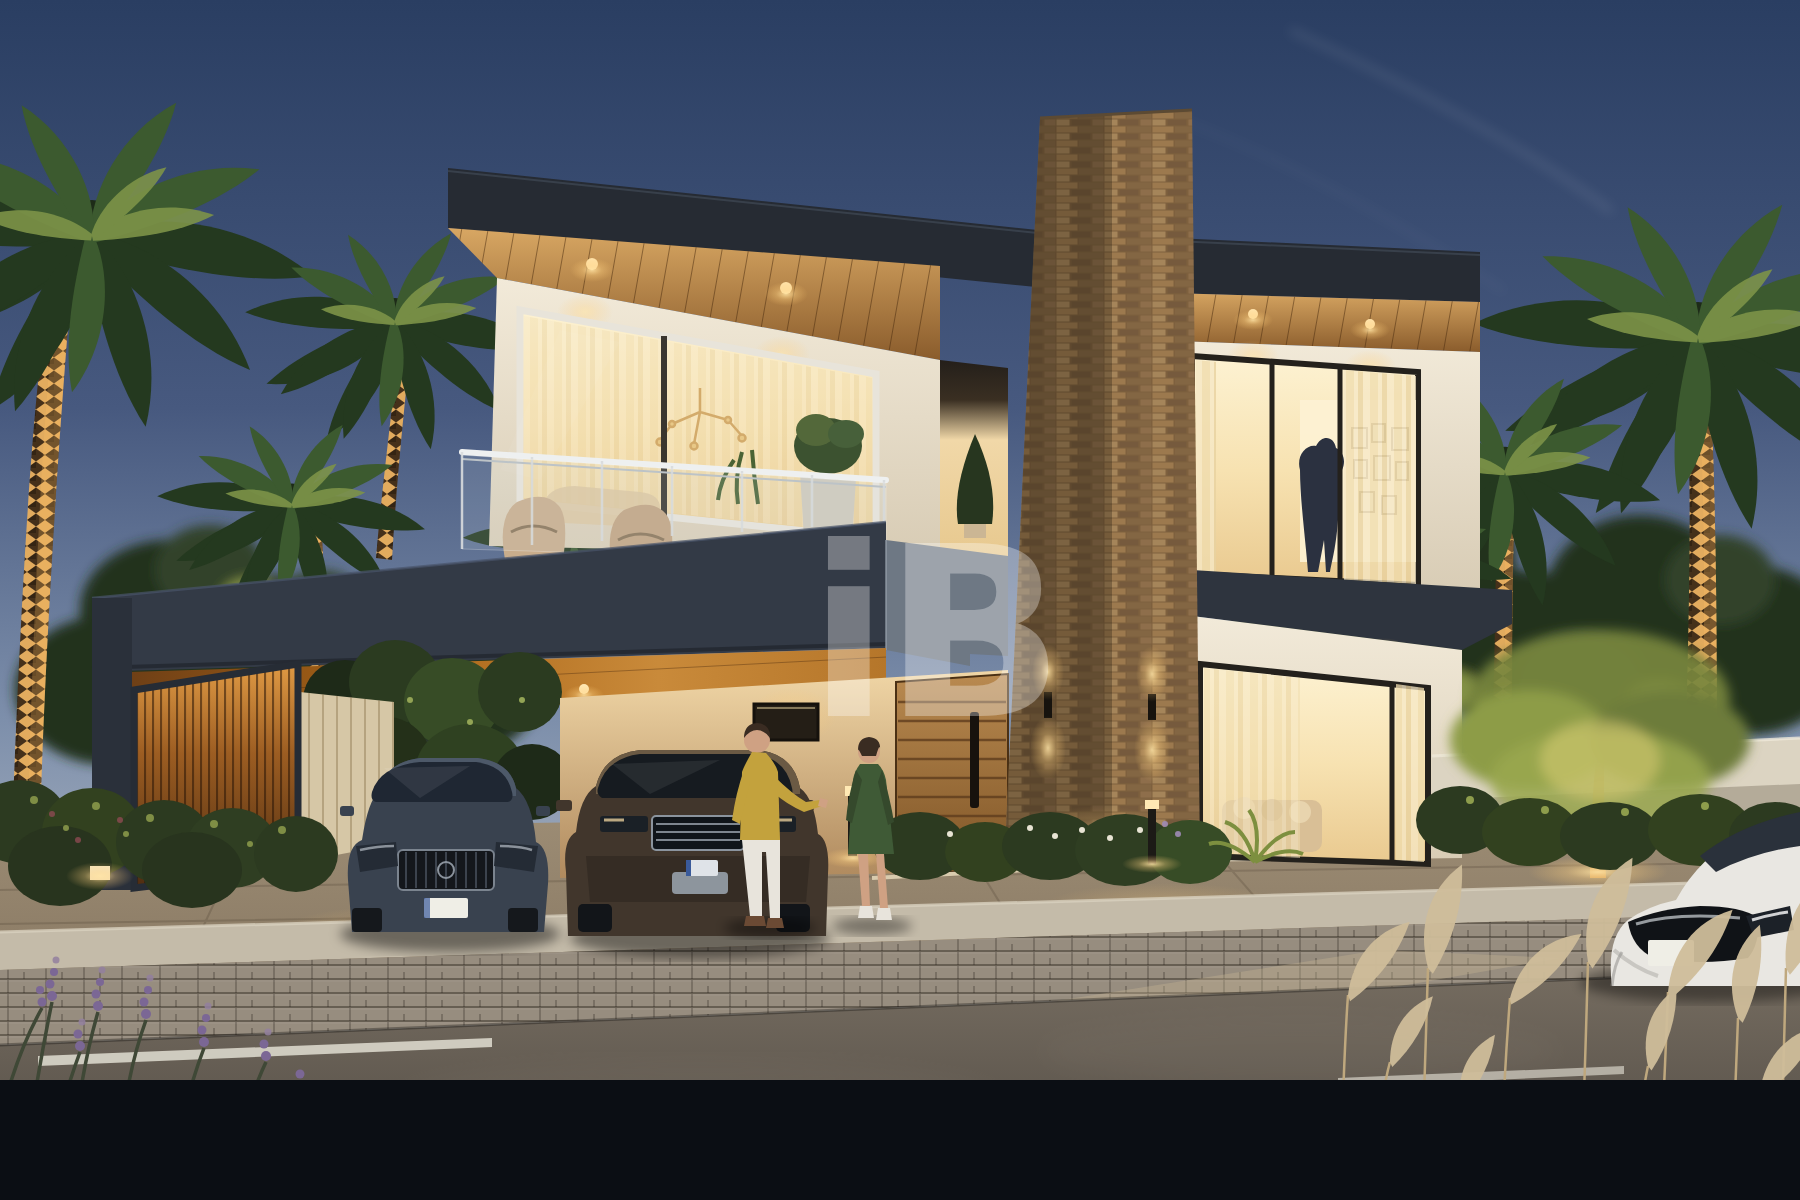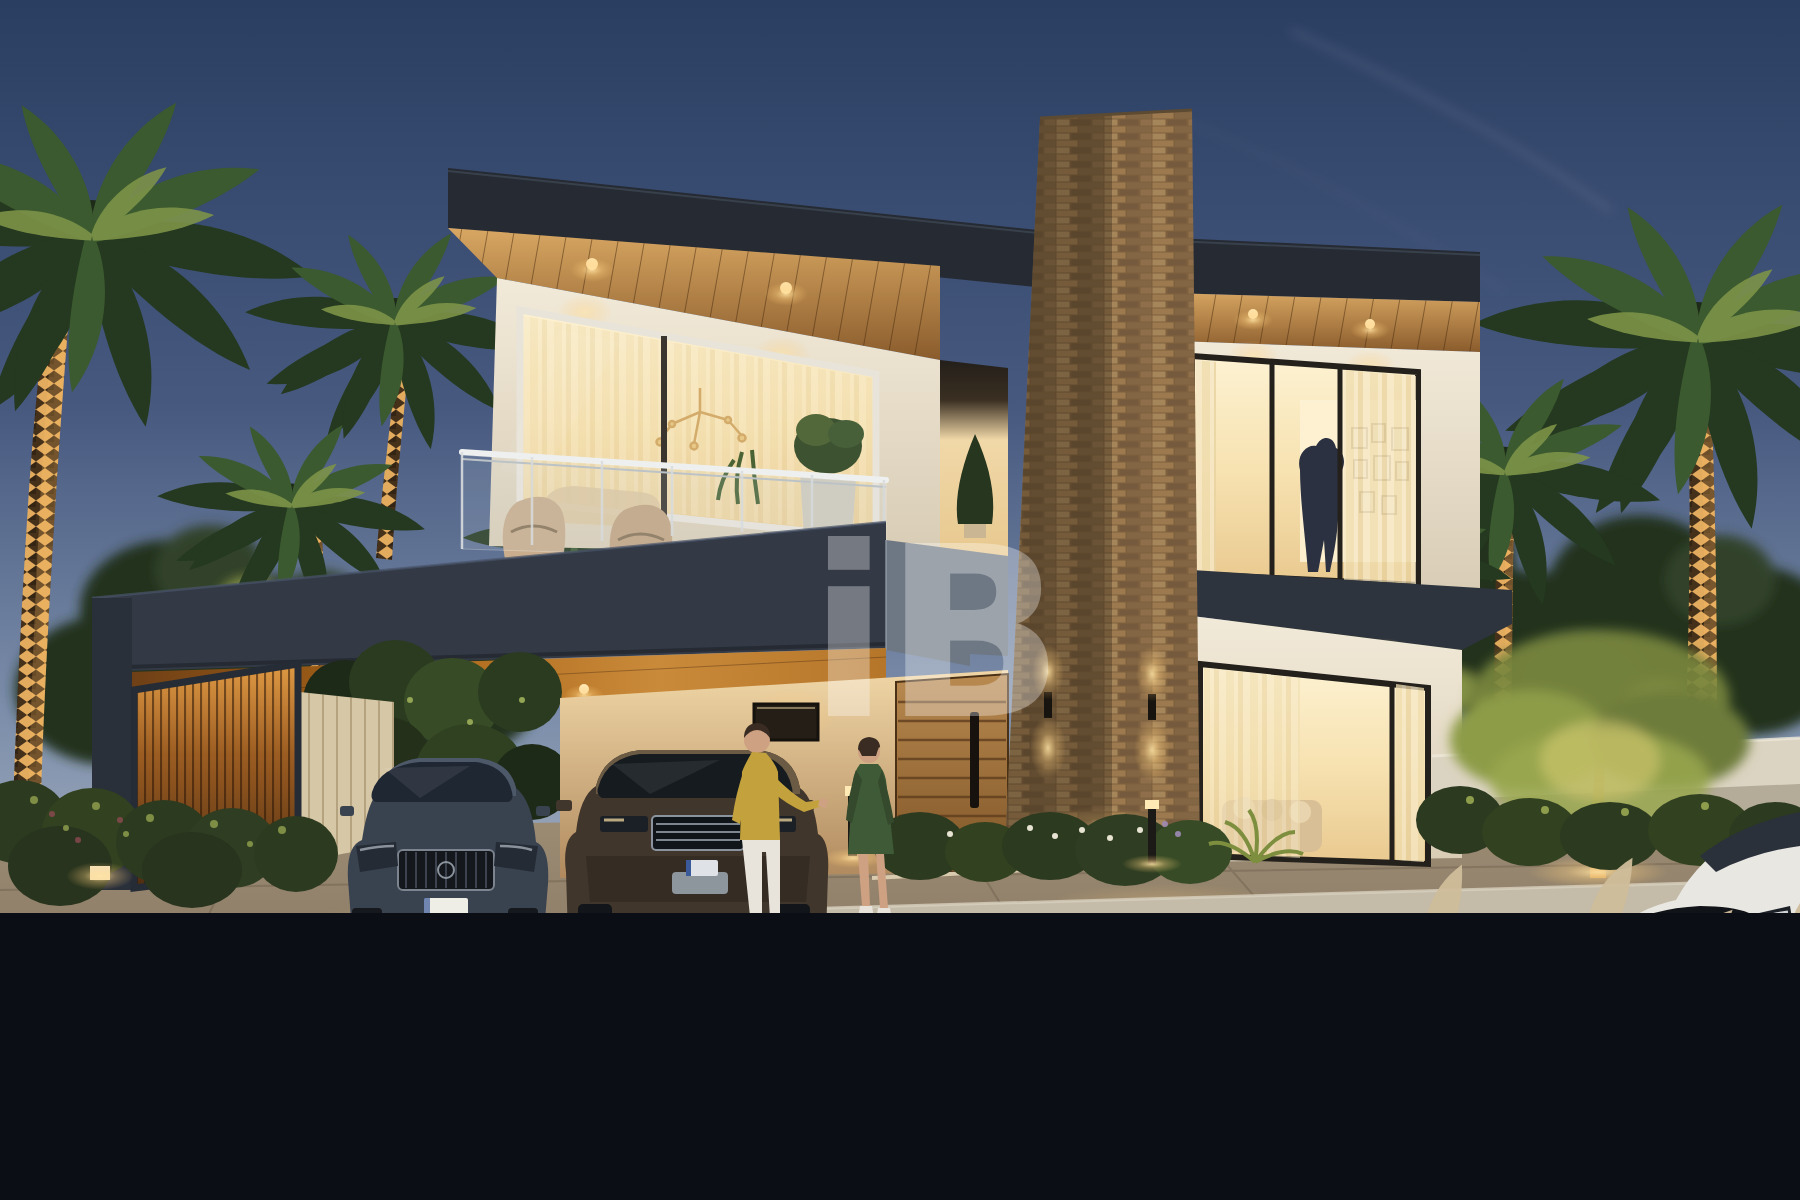--- a/index.html
+++ b/index.html
@@ -1,16 +1,16 @@
 <!DOCTYPE html>
 <html style="--sky_top: #2a3e62; --sky_mid: #47597f; --sky_low: #7d8fab; --sky_horizon: #d6d2c6; --roof_dark: #262b33; --roof_edge: #49536a; --soffit_hi: #d8a763; --soffit_lo: #8a5c2c; --wall_hi: #f2ead9; --wall_lo: #d8ccb5; --glass_hi: #fdf2d2; --glass_mid: #f7e2b1; --glass_lo: #e9c98f; --frame_dark: #28251f; --stone_mid: #94714a; --stone_hi: #b98f5d; --stone_dark_face: #7c5f3e; --trunk_lit: #e2ab5e; --trunk_dark: #45301a; --frond_dark: #24391f; --frond_mid: #3c5a2f; --frond_lit: #7d9348; --slab_dark: #333a46; --slab_gray: #6e7884; --rail_white: #eef0f0; --ceiling_hi: #c98a3a; --ceiling_lo: #6e3f16; --slat_hi: #e09a44; --slat_lo: #4f2d11; --door_hi: #b98a50; --door_lo: #7e5426; --porch_hi: #f0d6a6; --porch_lo: #b08a5e; --fence: #d6c7a6; --hedge_dark: #2c3a20; --hedge_lit: #8e9d4c; --tree_dark: #22301c; --tree_mid: #30422a; --tree_lit: #9aa84f; --walk: #c4bba9; --cobble: #978d7f; --road_hi: #756c60; --road_lo: #4f4942; --road_line: #e9e6da; --drive_hi: #9d8d75; --drive_lo: #8a7a64; --glow: #ffd99b; --garden_wall: #dcd4c2; --car_dark: #39424f; --car_bronze: #41362c; --car_white: #e9e7e2; --plate: #efeee6; --sweater: #c3a23d; --pants: #e8e4dc; --dress: #3f5a36; --skin: #cfa183; --hair: #3a2c22; --lavender: #7b6795; --pampas: #cfbd9a; --watermark_white: #ffffff;"><head>
 <meta charset="utf-8">
 <style>
   html,body{margin:0;padding:0;background:#0b0e14}
-  .stage{position:relative;width:1800px;height:913px;overflow:hidden}
+  .stage{position:relative;width:1800px;height:1080px;overflow:hidden}
   svg{display:block}
   :root{
     --sky_top:#2a3e62;--sky_mid:#47597f;--sky_low:#7d8fab;--sky_horizon:#d6d2c6;
     --roof_dark:#262b33;--roof_edge:#49536a;--soffit_hi:#d8a763;--soffit_lo:#8a5c2c;
     --wall_hi:#f2ead9;--wall_lo:#d8ccb5;--glass_hi:#fdf2d2;--glass_mid:#f7e2b1;--glass_lo:#e9c98f;
     --frame_dark:#28251f;--stone_mid:#94714a;--stone_hi:#b98f5d;--stone_dark_face:#7c5f3e;
     --trunk_lit:#e2ab5e;--trunk_dark:#45301a;--frond_dark:#24391f;--frond_mid:#3c5a2f;--frond_lit:#7d9348;
     --slab_dark:#333a46;--slab_gray:#6e7884;--rail_white:#eef0f0;
     --ceiling_hi:#c98a3a;--ceiling_lo:#6e3f16;--slat_hi:#e09a44;--slat_lo:#4f2d11;
     --door_hi:#b98a50;--door_lo:#7e5426;--porch_hi:#f0d6a6;--porch_lo:#b08a5e;--fence:#d6c7a6;

